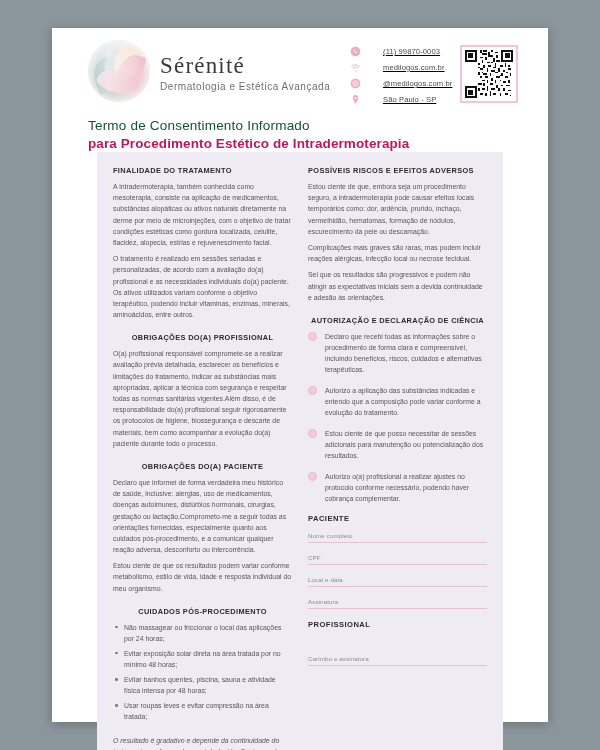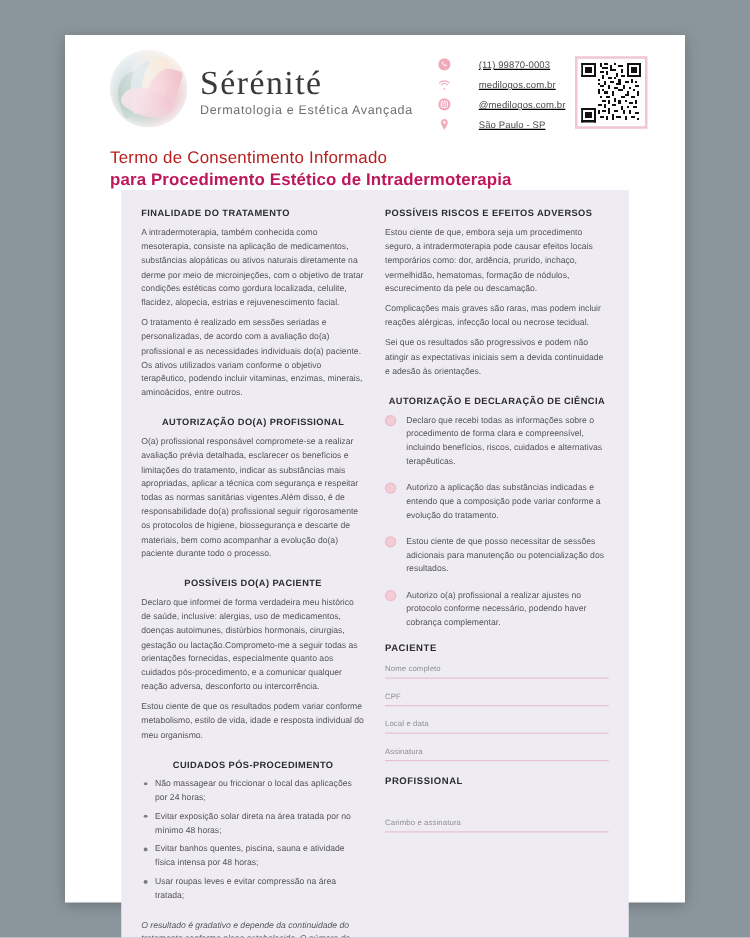--- a/index.html
+++ b/index.html
@@ -75,21 +75,21 @@
     background: linear-gradient(210deg,#efc6d0,#fae7ec); transform: rotate(30deg);
     border-radius: 70% 20% 70% 20%; }
   .logo-gloss {
     position: absolute; inset: 0; border-radius: 50%;
     background: radial-gradient(circle at 35% 25%, rgba(255,255,255,0.55) 0%, rgba(255,255,255,0) 55%);
   }
 
   .wordmark { padding-top: 4px; }
   .brand-name {
     font-family: "Liberation Serif", serif;
-    font-size: 27px;
+    font-size: 23px;
     letter-spacing: 1.2px;
     color: #3a3a3c;
     line-height: 1.05;
     font-weight: 400;
   }
   .brand-tagline {
     font-size: 10px;
     letter-spacing: 0.55px;
     color: #6f6f73;
     margin-top: 3px;
@@ -135,21 +135,21 @@
 
   
   .title-wrap {
     position: absolute;
     left: 36px;
     top: 90px;
     width: 424px;
   }
   .title-line1 {
     font-size: 13.5px;
-    color: #b91c1c;
+    color: #14532d;
     letter-spacing: 0.2px;
     line-height: 1.25;
   }
   .title-line2 {
     font-size: 13.5px;
     color: #be185d;
     font-weight: bold;
     letter-spacing: 0.1px;
     line-height: 1.3;
   }
@@ -423,24 +423,24 @@
   </div>
 
   <div class="panel">
 
     <div class="col">
 
       <div class="sec-title">FINALIDADE DO TRATAMENTO</div>
       <p class="body">A intradermoterapia, também conhecida como mesoterapia, consiste na aplicação de medicamentos, substâncias alopáticas ou ativos naturais diretamente na derme por meio de microinjeções, com o objetivo de tratar condições estéticas como gordura localizada, celulite, flacidez, alopecia, estrias e rejuvenescimento facial.</p>
       <p class="body">O tratamento é realizado em sessões seriadas e personalizadas, de acordo com a avaliação do(a) profissional e as necessidades individuais do(a) paciente. Os ativos utilizados variam conforme o objetivo terapêutico, podendo incluir vitaminas, enzimas, minerais, aminoácidos, entre outros.</p>
 
-      <div class="sec-title spaced">AUTORIZAÇÃO DO(A) PROFISSIONAL</div>
+      <div class="sec-title spaced">OBRIGAÇÕES DO(A) PROFISSIONAL</div>
       <p class="body">O(a) profissional responsável compromete-se a realizar avaliação prévia detalhada, esclarecer os benefícios e limitações do tratamento, indicar as substâncias mais apropriadas, aplicar a técnica com segurança e respeitar todas as normas sanitárias vigentes.Além disso, é de responsabilidade do(a) profissional seguir rigorosamente os protocolos de higiene, biossegurança e descarte de materiais, bem como acompanhar a evolução do(a) paciente durante todo o processo.</p>
 
-      <div class="sec-title spaced">POSSÍVEIS DO(A) PACIENTE</div>
+      <div class="sec-title spaced">OBRIGAÇÕES DO(A) PACIENTE</div>
       <p class="body">Declaro que informei de forma verdadeira meu histórico de saúde, inclusive: alergias, uso de medicamentos, doenças autoimunes, distúrbios hormonais, cirurgias, gestação ou lactação.Comprometo-me a seguir todas as orientações fornecidas, especialmente quanto aos cuidados pós-procedimento, e a comunicar qualquer reação adversa, desconforto ou intercorrência.</p>
       <p class="body">Estou ciente de que os resultados podem variar conforme metabolismo, estilo de vida, idade e resposta individual do meu organismo.</p>
 
       <div class="sec-title spaced">CUIDADOS PÓS-PROCEDIMENTO</div>
       <ul class="bullets">
         <li>Não massagear ou friccionar o local das aplicações por 24 horas;</li>
         <li>Evitar exposição solar direta na área tratada por no mínimo 48 horas;</li>
         <li>Evitar banhos quentes, piscina, sauna e atividade física intensa por 48 horas;</li>
         <li>Usar roupas leves e evitar compressão na área tratada;</li>
       </ul>

